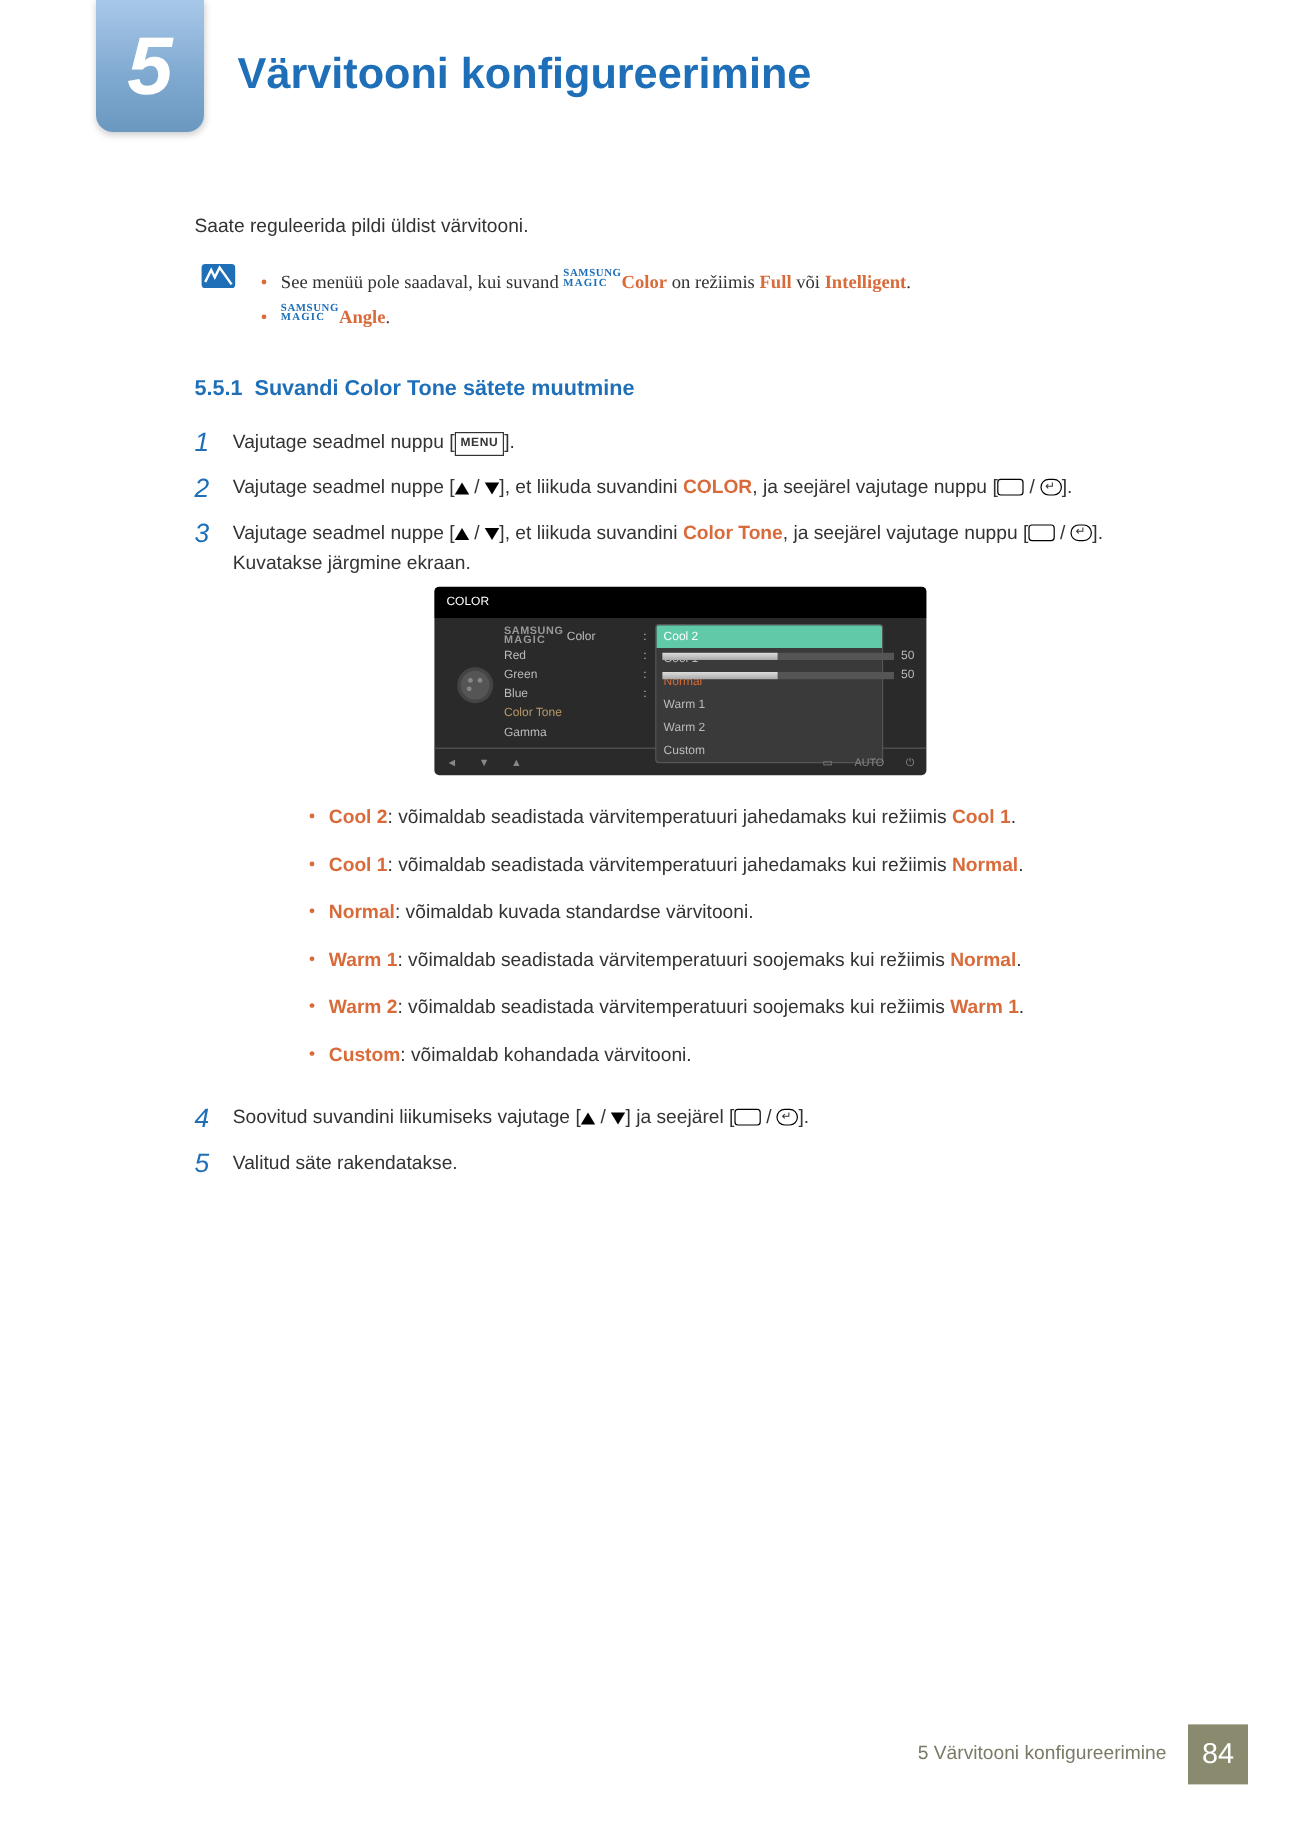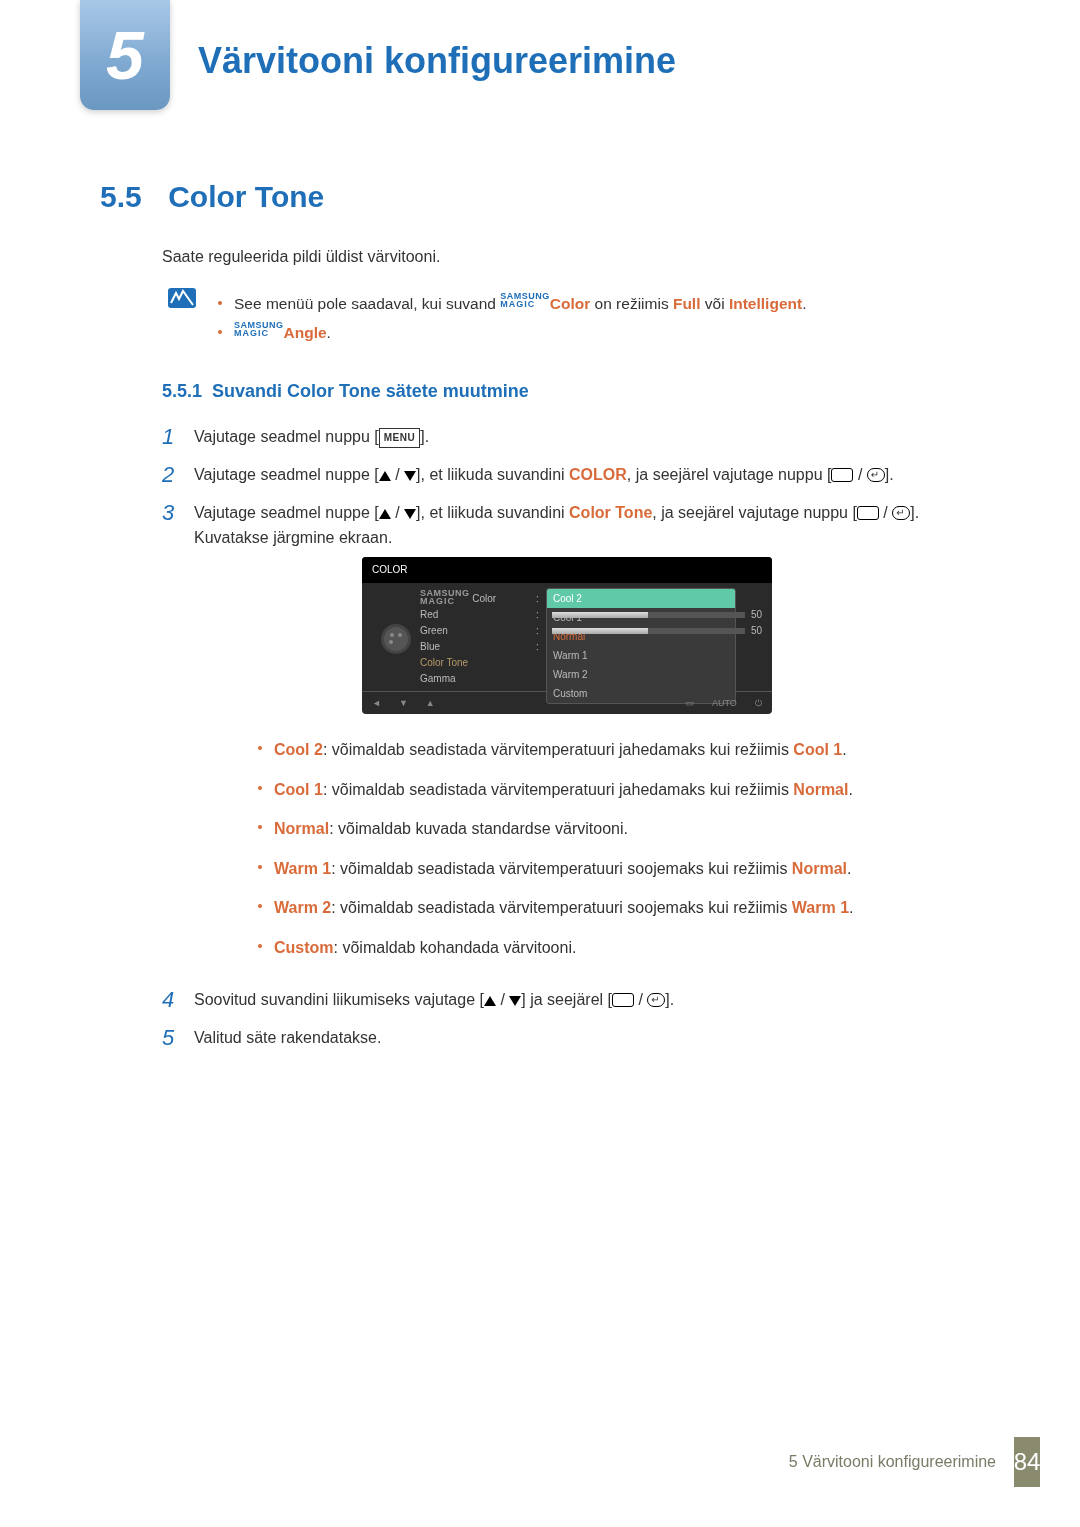--- a/index.html
+++ b/index.html
@@ -17,21 +17,21 @@
 
 .sec-num { color: #1e6fb8; font-size: 30px; font-weight: 700; display: inline-block; vertical-align: baseline; }
 .sec-title { color: #1e6fb8; font-size: 30px; font-weight: 700; margin-left: 22px; display: inline-block; }
 .section-heading { margin-bottom: 34px; }
 
 .body-text { color: #333; font-size: 16px; margin: 10px 0 20px 62px; }
 
 .note-block { display: flex; margin: 0 0 24px 68px; }
 .note-icon { flex: 0 0 28px; height: 20px; background: #1e6fb8; border-radius: 3px; position: relative; margin-right: 22px; margin-top: 2px; }
 .note-icon svg { width: 100%; height: 100%; }
-.note-list { flex: 1; }
+.note-list { flex: 1; font-family: Liberation Serif, serif; }
 .note-item { position: relative; padding-left: 16px; margin: 6px 0; font-size: 15.5px; color: #333; line-height: 1.5; }
 .note-item::before { content: ""; position: absolute; left: 0; top: 9px; width: 4px; height: 4px; background: #d96b3a; border-radius: 50%; }
 
 .highlight-orange { color: #d96b3a; font-weight: 700; }
 .samsung-magic { font-size: 9px; font-weight: 700; letter-spacing: 0.5px; line-height: 0.9; display: inline-block; vertical-align: baseline; position: relative; top: -2px; }
 .samsung-magic .s1 { color: #1e6fb8; display: block; }
 .samsung-magic .s2 { color: #1e6fb8; display: block; letter-spacing: 1px; }
 
 .sub-heading { color: #1e6fb8; font-size: 18px; font-weight: 700; margin: 30px 0 22px 62px; }
 
@@ -73,40 +73,36 @@
 .osd-footer .grp { display: flex; gap: 18px; }
 
 
 .sub-bullets { margin: 23px 0 12px 64px; }
 .sub-bullet { position: relative; padding-left: 16px; margin: 14px 0; font-size: 16px; color: #333; }
 .sub-bullet::before { content: ""; position: absolute; left: 0; top: 9px; width: 4px; height: 4px; background: #d96b3a; border-radius: 50%; }
 
 
 .page-footer { position: absolute; bottom: 40px; right: 40px; display: flex; align-items: center; }
 .footer-text { color: #7a7a66; font-size: 16px; margin-right: 18px; }
-.footer-num { background: #8a8a6e; color: #fff; font-size: 24px; width: 26px; height: 50px; display: flex; align-items: center; justify-content: center; }
+.footer-num { background: #8a8a6e; color: #fff; font-size: 24px; width: 50px; height: 50px; display: flex; align-items: center; justify-content: center; }
 </style>
 </head>
 <body>
 
 <div class="page">
 
   <div class="header">
     <div class="chapter-box">
       <span class="chapter-num">5</span>
     </div>
     <div class="chapter-title">Värvitooni konfigureerimine</div>
   </div>
 
   <div class="content">
 
-    <div class="section-heading">
-      <span class="sec-num">5.5</span>
-      <span class="sec-title">Color Tone</span>
-    </div>
 
     <p class="body-text">Saate reguleerida pildi üldist värvitooni.</p>
 
     <div class="note-block">
       <div class="note-icon">
         <svg viewBox="0 0 28 20">
             <path d="M3 15 L8 5 L11 11 L15 3 L25 17" stroke="#fff" stroke-width="2" fill="none"></path>
           </svg>
       </div>
       <div class="note-list">

